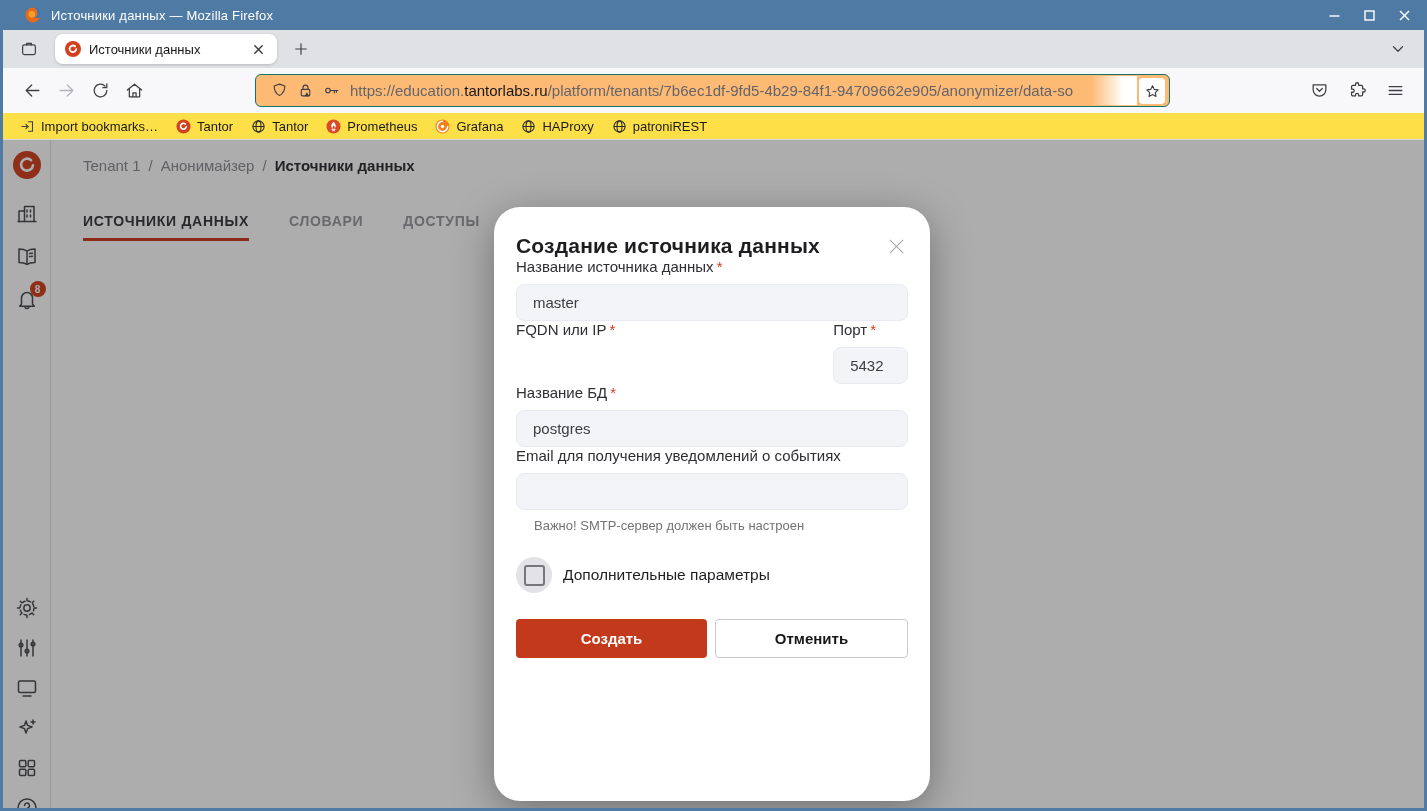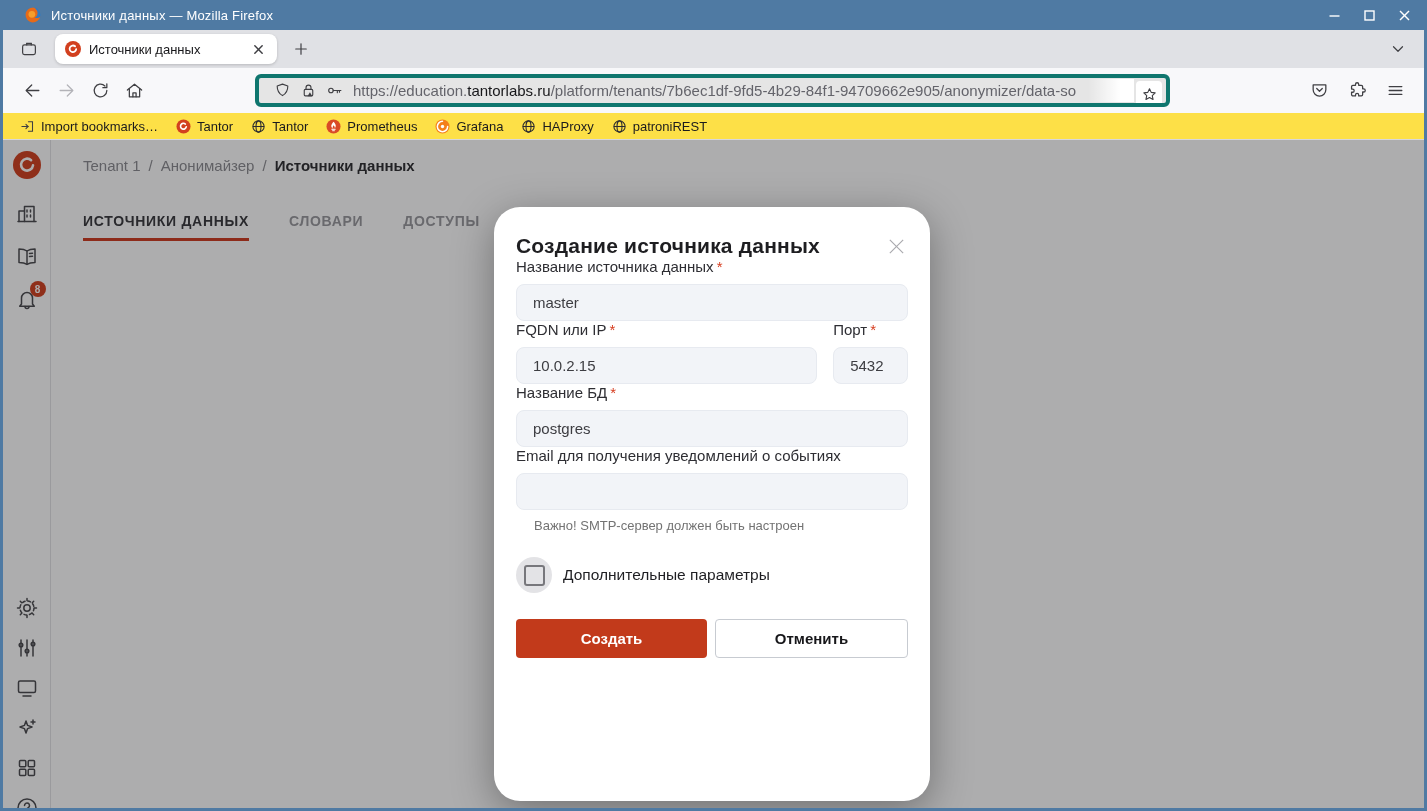--- a/index.html
+++ b/index.html
@@ -27,21 +27,21 @@
   .tab .tab-title { font-size:13px; color:#17171a; flex:1; white-space:nowrap; overflow:hidden; }
   .tab .tab-close { width:22px; height:22px; flex:none; }
   .tab .tab-close svg { width:11px; height:11px; }
   .newtab { width:32px; height:30px; margin-left:8px; }
   .alltabs { width:32px; height:30px; margin-left:auto; }
 
   .navbar { height:45px; display:flex; align-items:center; padding:0 12px; background:#f8f8fa; }
   .nav-btn { width:34px; height:34px; }
   .nav-btn svg { width:19px; height:19px; }
   .nav-btn.disabled svg { stroke:#b3b3b8; }
-  .urlbar { position:relative; margin-left:104px; width:915px; height:33px; background:#e5e5e5; border:4px solid #0f766e; border-radius:6px; display:flex; align-items:center; padding:0 36px 0 10px; overflow:hidden; }
+  .urlbar { position:relative; margin-left:104px; width:915px; height:33px; background:#fdba74; border:1px solid #0f766e; border-radius:6px; display:flex; align-items:center; padding:0 36px 0 10px; overflow:hidden; }
   .urlbar .u-ic { width:26px; height:26px; flex:none; }
   .urlbar .u-ic svg { width:17px; height:17px; }
   .url-text { font-size:15px; white-space:nowrap; color:#64646b; margin-left:6px; }
   .url-text .domain { color:#17171a; }
   .url-fade { position:absolute; right:32px; top:1px; bottom:1px; width:46px; background:linear-gradient(to right, rgba(255,255,255,0), #fff 70%); }
   .url-star { position:absolute; right:4px; top:3px; width:28px; height:26px; background:#fff; }
   .nav-right { margin-left:auto; display:flex; align-items:center; gap:4px; }
 
   .bookmarksbar { height:27px; display:flex; align-items:center; gap:4px; padding:0 10px; background:#fde047; border-bottom:1px solid #d7d7db; }
   .bm { display:flex; align-items:center; gap:6px; padding:2px 7px; border-radius:4px; }
@@ -406,21 +406,20 @@
         </div>
 
         <div class="fgroup">
           <div class="flabel"><span>Название источника данных</span><span class="req">*</span></div>
           <input class="tinput" type="text" value="master" style="">
         </div>
 
         <div class="fgroup frow">
           <div class="fcol-host">
             <div class="flabel"><span>FQDN или IP</span><span class="req">*</span></div>
-            <input class="tinput" type="text" value="10.0.2.15" style="">
           </div>
           <div class="fcol-port">
             <div class="flabel"><span>Порт</span><span class="req">*</span></div>
             <input class="tinput" type="text" value="5432" style="">
           </div>
         </div>
 
         <div class="fgroup">
           <div class="flabel"><span>Название БД</span><span class="req">*</span></div>
           <input class="tinput" type="text" value="postgres" style="">

